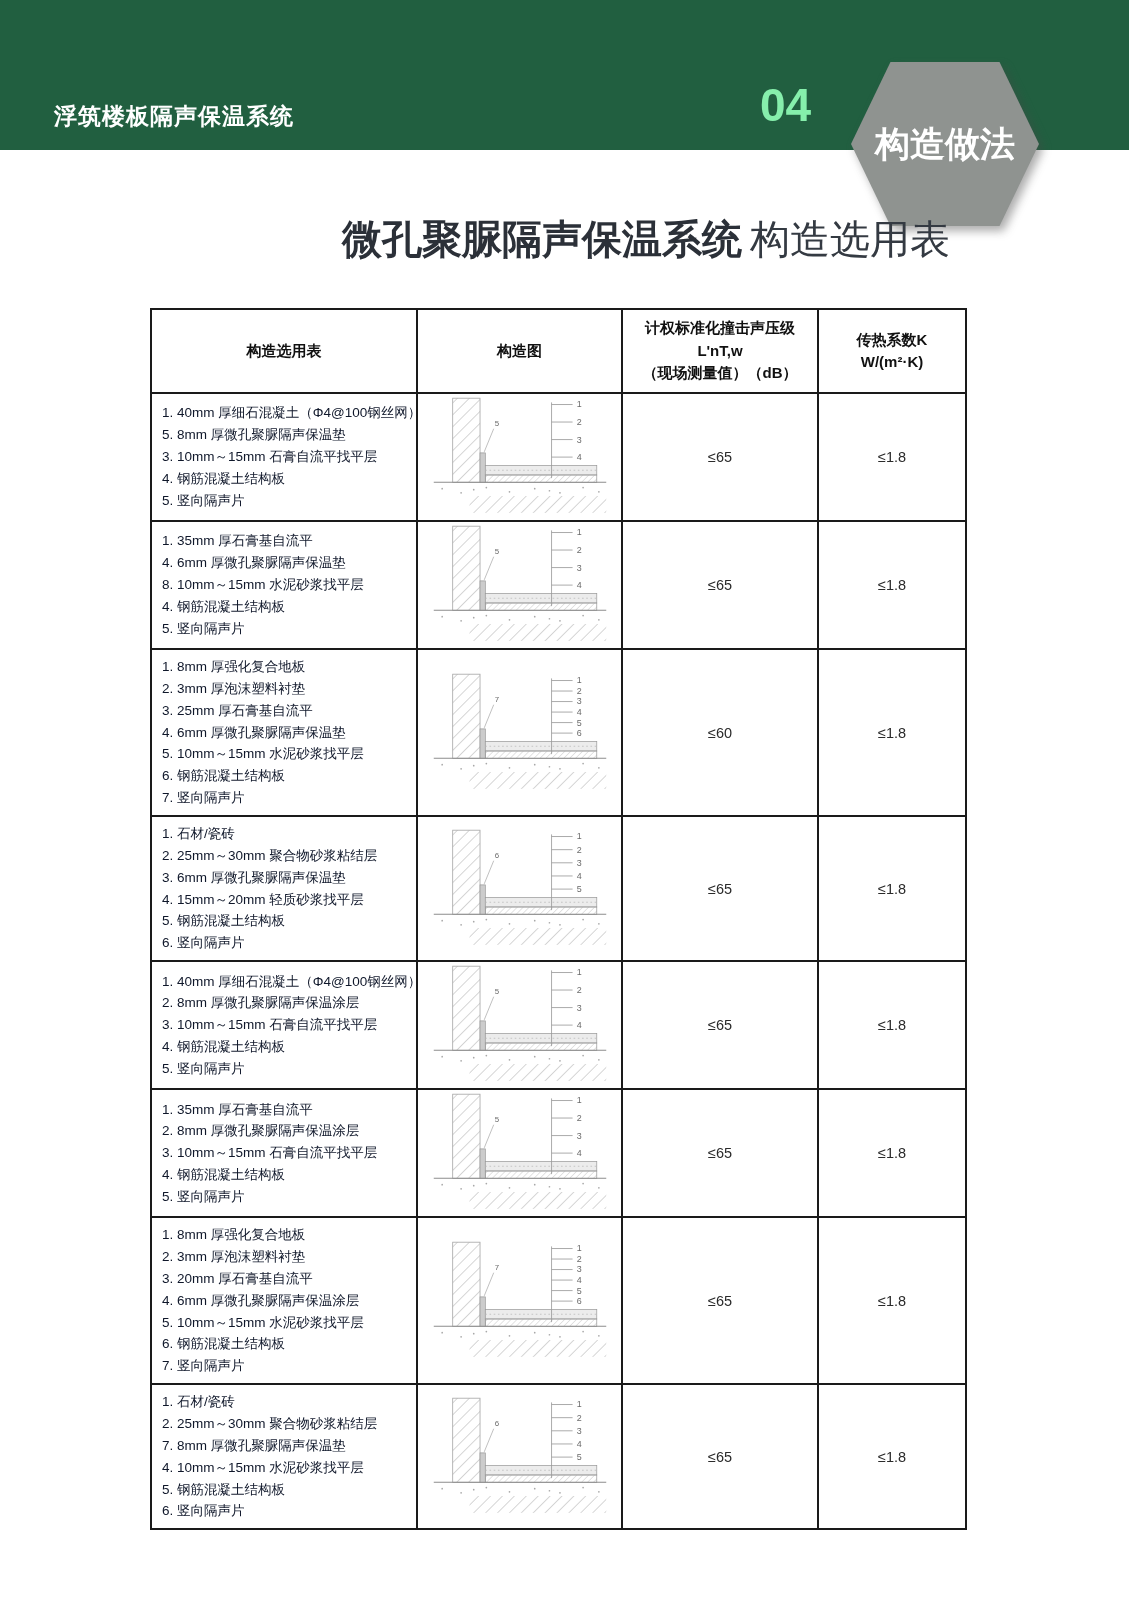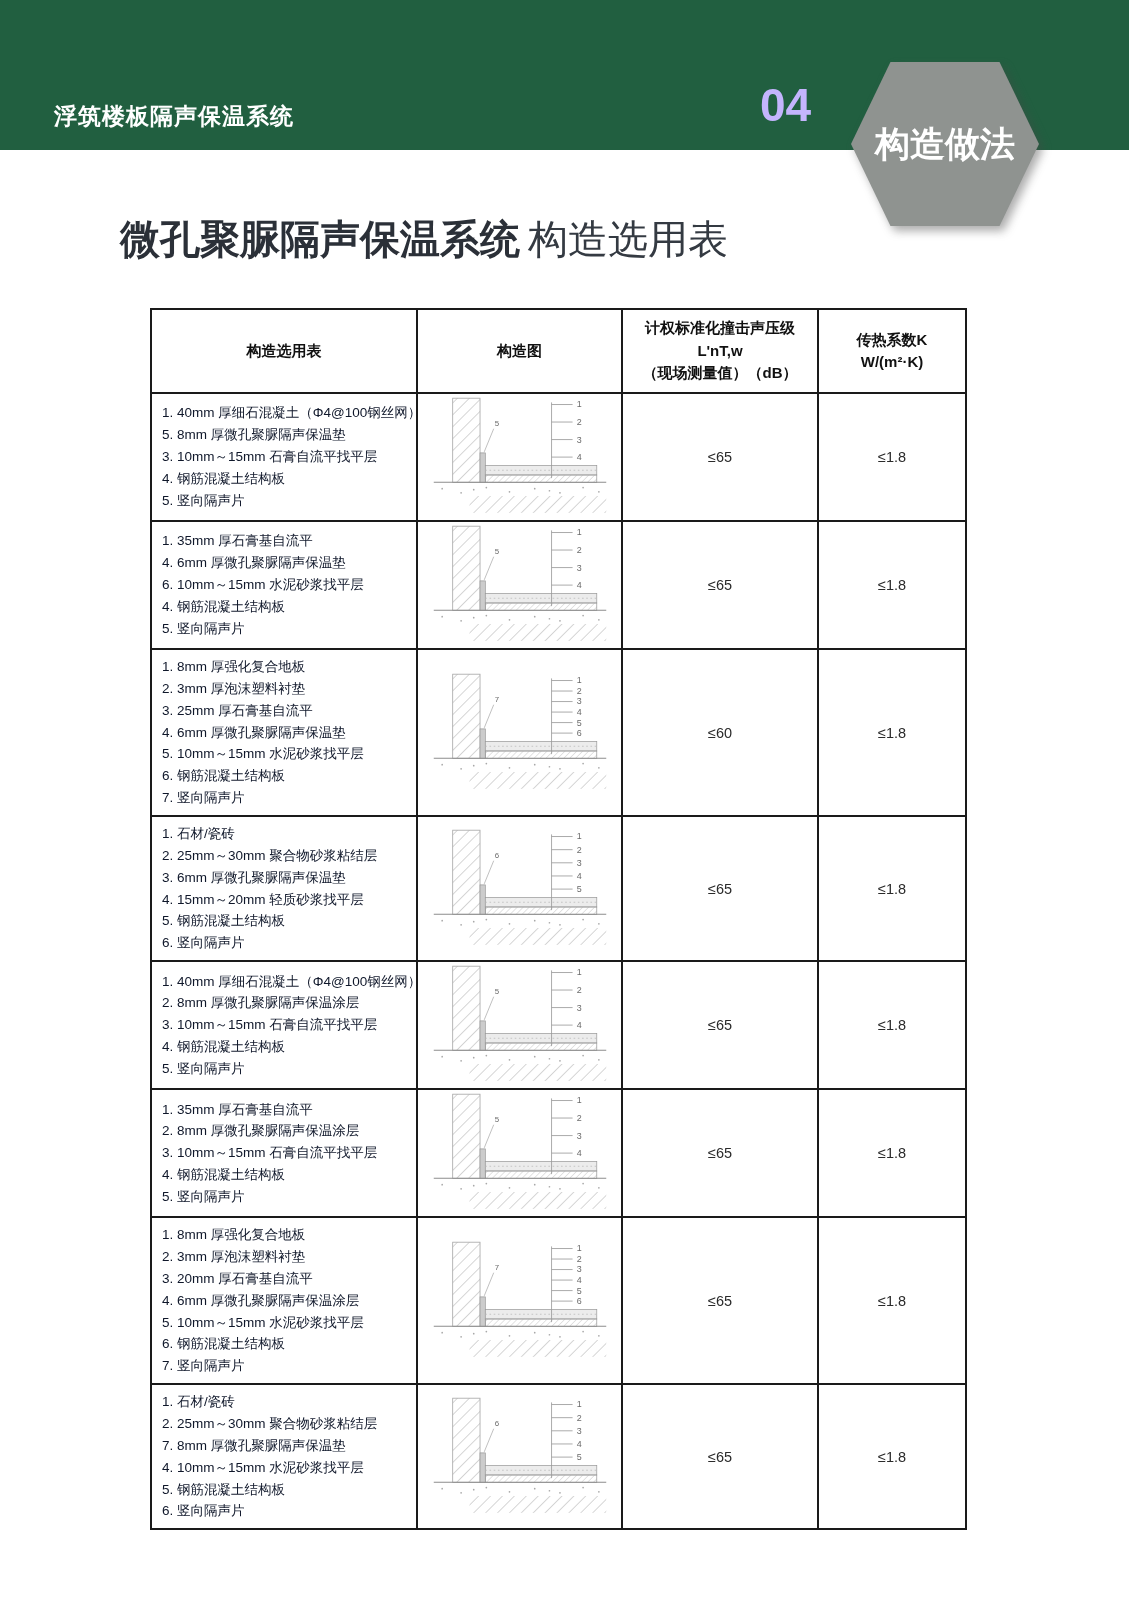--- a/index.html
+++ b/index.html
@@ -4,32 +4,32 @@
 <style>
   * { margin:0; padding:0; box-sizing:border-box; }
   html,body { width:1129px; height:1600px; background:#ffffff;
               font-family:"Liberation Sans", sans-serif; }
   .page { position:relative; width:1129px; height:1600px; background:#fff; overflow:hidden; }
 
   
   .topbar { position:absolute; left:0; top:0; width:1129px; height:150px; background:#215F40; }
   .crumb  { position:absolute; left:54px; top:101px; font-size:23px; font-weight:bold;
             color:#ffffff; letter-spacing:1px; }
-  .chapter{ position:absolute; left:760px; top:78px; font-size:46px; font-weight:bold; color:#c4b5fd;text-align:center; }
+  .chapter{ position:absolute; left:760px; top:78px; font-size:46px; font-weight:bold; color:#86efac;text-align:center; }
 
   
   .hex-wrap { position:absolute; left:851px; top:62px; width:188px; height:164px;
               filter:drop-shadow(4px 5px 5px rgba(70,70,70,.45)); }
   .hex { width:100%; height:100%; background:#8F9390; color:#ffffff;
          clip-path:polygon(0% 50%, 21% 0%, 79% 0%, 100% 50%, 79% 100%, 21% 100%);
          display:flex; flex-direction:row; align-items:center; justify-content:center;
          font-size:35px; font-weight:bold; line-height:1.6; text-align:center; }
 
   
-  .title { position:absolute; left:120px; top:212px; width:830px; text-align:left;
+  .title { position:absolute; left:120px; top:212px; width:830px; text-align:right;
            font-size:40px; color:#2B3038; white-space:nowrap; }
   .t-bold   { font-weight:bold; }
   .t-normal { font-weight:400; margin-left:8px; color:#343A42; }
 
   
   table.ctable { position:absolute; left:150px; top:308px; width:815px;
                  border-collapse:collapse; table-layout:fixed; }
   .ctable th, .ctable td { border:2px solid #1A1A1A; vertical-align:middle; }
   .ctable thead tr { height:84px; }
   .ctable tbody tr { height:128px; }
@@ -129,21 +129,21 @@
               <text x="66" y="30" font-size="7.5" fill="#6b6b6b">5</text>
               <line x1="65" y1="33" x2="56" y2="55" stroke="#9b9b9b" stroke-width="0.6"></line>
             </svg></td>
           <td class="center">≤65</td>
           <td class="center">≤1.8</td>
         </tr>
         <tr>
           <td class="layers">
             <div>1. 35mm 厚石膏基自流平</div>
             <div>4. 6mm 厚微孔聚脲隔声保温垫</div>
-            <div>6. 10mm～15mm 水泥砂浆找平层</div>
+            <div>8. 10mm～15mm 水泥砂浆找平层</div>
             <div>4. 钢筋混凝土结构板</div>
             <div>5. 竖向隔声片</div>
           </td>
           <td class="diagram"><svg viewBox="0 0 180 116" width="194" height="122">
               <defs>
                 <pattern id="h1" width="8" height="8" patternTransform="rotate(45)" patternUnits="userSpaceOnUse">
                   <line x1="0" y1="0" x2="0" y2="8" stroke="#b7b7b7" stroke-width="1.1"></line>
                 </pattern>
                 <pattern id="h1f" width="4" height="4" patternTransform="rotate(45)" patternUnits="userSpaceOnUse">
                   <line x1="0" y1="0" x2="0" y2="4" stroke="#bdbdbd" stroke-width="0.8"></line>

